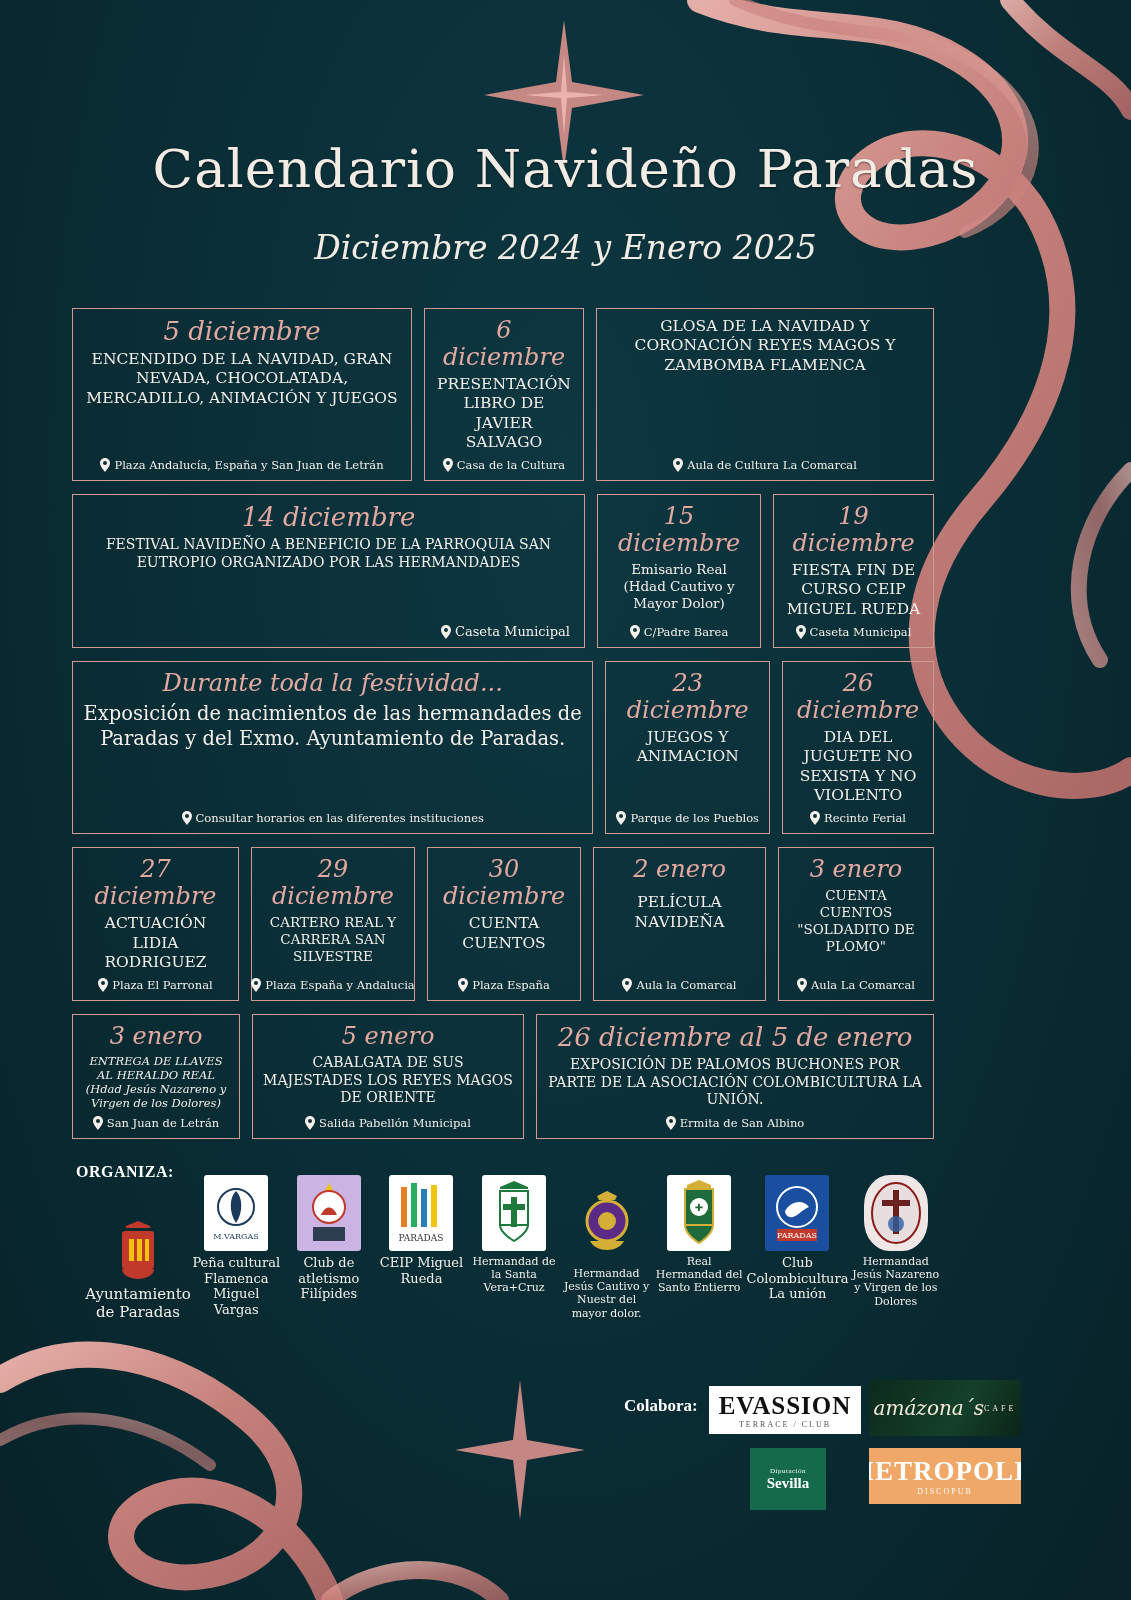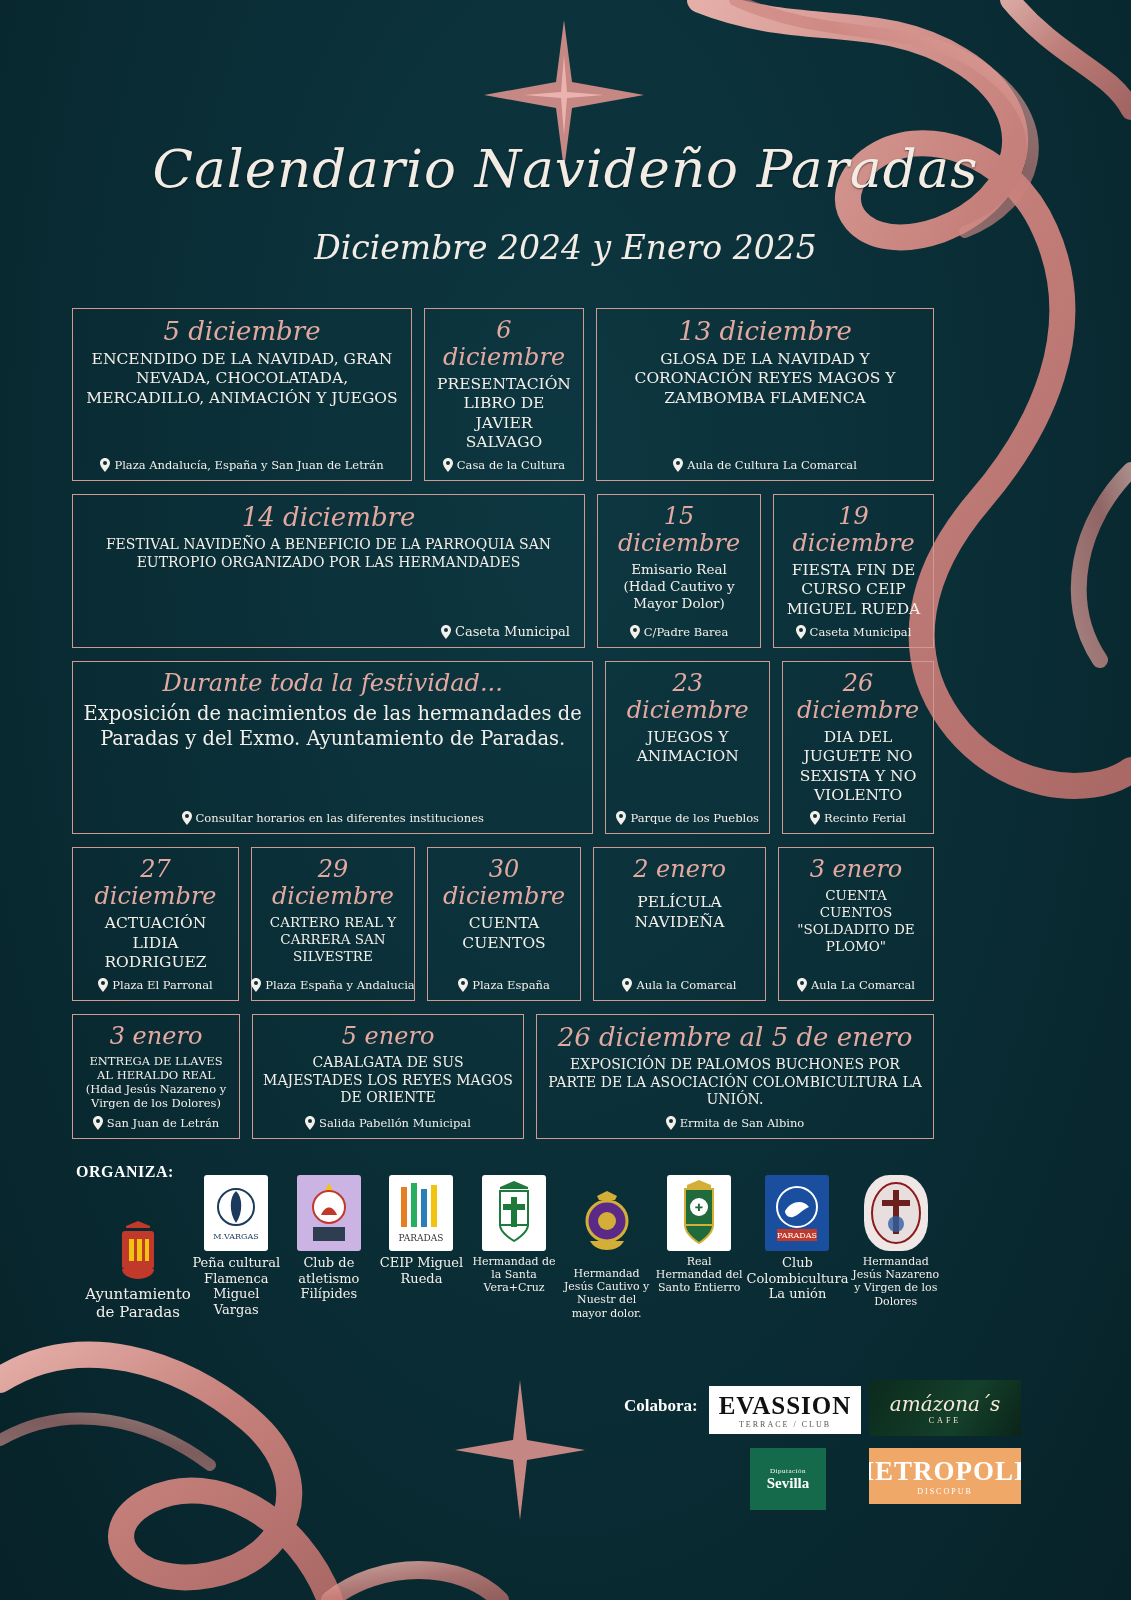--- a/index.html
+++ b/index.html
@@ -28,21 +28,20 @@
     position: absolute;
     pointer-events: none;
   }
   .title {
     position: absolute;
     top: 138px;
     left: 0;
     width: 100%;
     text-align: center;
     font-family: "DejaVu Serif", serif;
-    font-style: italic;
     font-size: 53px;
     letter-spacing: 1px;
     color: #f3ece4;
     text-shadow: 0 1px 2px rgba(0,0,0,.5);
   }
   .subtitle {
     position: absolute;
     top: 228px;
     left: 0;
     width: 100%;
@@ -85,21 +84,21 @@
   }
   .card .date.lg { font-size: 26px; }
   .card .desc {
     font-family: "DejaVu Serif", serif;
     text-align: center;
     font-size: 15.5px;
     line-height: 1.25;
     flex: 1 1 auto;
   }
   .card .desc.sm { font-size: 13.5px; }
-  .card .desc.xs { font-size: 11.5px; line-height: 1.22; }
+  .card .desc.xs { font-size: 11.5px; line-height: 1.22; font-style: italic; }
   .card .desc.lg { font-size: 14px; }
   .card .desc.xl { font-size: 19.5px; line-height: 1.3; }
   .card .place {
     display: flex;
     align-items: flex-end;
     justify-content: center;
     gap: 4px;
     font-family: "DejaVu Serif", serif;
     font-size: 13px;
     margin-top: 6px;
@@ -175,21 +174,21 @@
   }
   #sp-evassion {
     left: 709px; top: 1386px; width: 152px; height: 48px;
     background: #ffffff; color: #111; flex-direction: column;
   }
   #sp-evassion .main { font-size: 25px; letter-spacing: 1px; font-weight: 600; }
   #sp-evassion .sub { font-size: 8px; letter-spacing: 2px; color: #555; }
   #sp-amazonas {
     left: 869px; top: 1380px; width: 152px; height: 56px;
     background: linear-gradient(120deg,#0c2a1c,#14402a 60%,#0b2418);
-    color: #f3e9d9; flex-direction: column;
+    color: #f3e9d9; 
   }
   #sp-amazonas .main { font-family:"DejaVu Serif", serif; font-style: italic; font-size: 20px; }
   #sp-amazonas .sub { font-size: 8px; letter-spacing: 3px; }
   #sp-diputacion {
     left: 750px; top: 1448px; width: 76px; height: 62px;
     background: #146a4b; color: #fff; flex-direction: column;
   }
   #sp-diputacion .sub { font-size: 7px; letter-spacing: .5px; }
   #sp-diputacion .main { font-size: 15px; font-weight: bold; }
   #sp-metropolis {
@@ -256,21 +255,20 @@
         <div class="date">6 diciembre</div>
         <div class="desc">PRESENTACIÓN LIBRO DE JAVIER SALVAGO</div>
         <div class="place sm">
           <svg class="pin" width="10" height="14" viewBox="0 0 10 14">
               <path d="M5 0C2.2 0 0 2.2 0 5c0 3.6 5 9 5 9s5-5.4 5-9c0-2.8-2.2-5-5-5zm0 7a2 2 0 110-4 2 2 0 010 4z" fill="#f4efe9"></path>
             </svg>
           <span>Casa de la Cultura</span>
         </div>
       </div>
       <div class="card" style="width:338px;">
-        <div class="date lg">13 diciembre</div>
         <div class="desc">GLOSA DE LA NAVIDAD Y CORONACIÓN REYES MAGOS Y ZAMBOMBA FLAMENCA</div>
         <div class="place sm">
           <svg class="pin" width="10" height="14" viewBox="0 0 10 14">
               <path d="M5 0C2.2 0 0 2.2 0 5c0 3.6 5 9 5 9s5-5.4 5-9c0-2.8-2.2-5-5-5zm0 7a2 2 0 110-4 2 2 0 010 4z" fill="#f4efe9"></path>
             </svg>
           <span>Aula de Cultura La Comarcal</span>
         </div>
       </div>
     </div>
 

